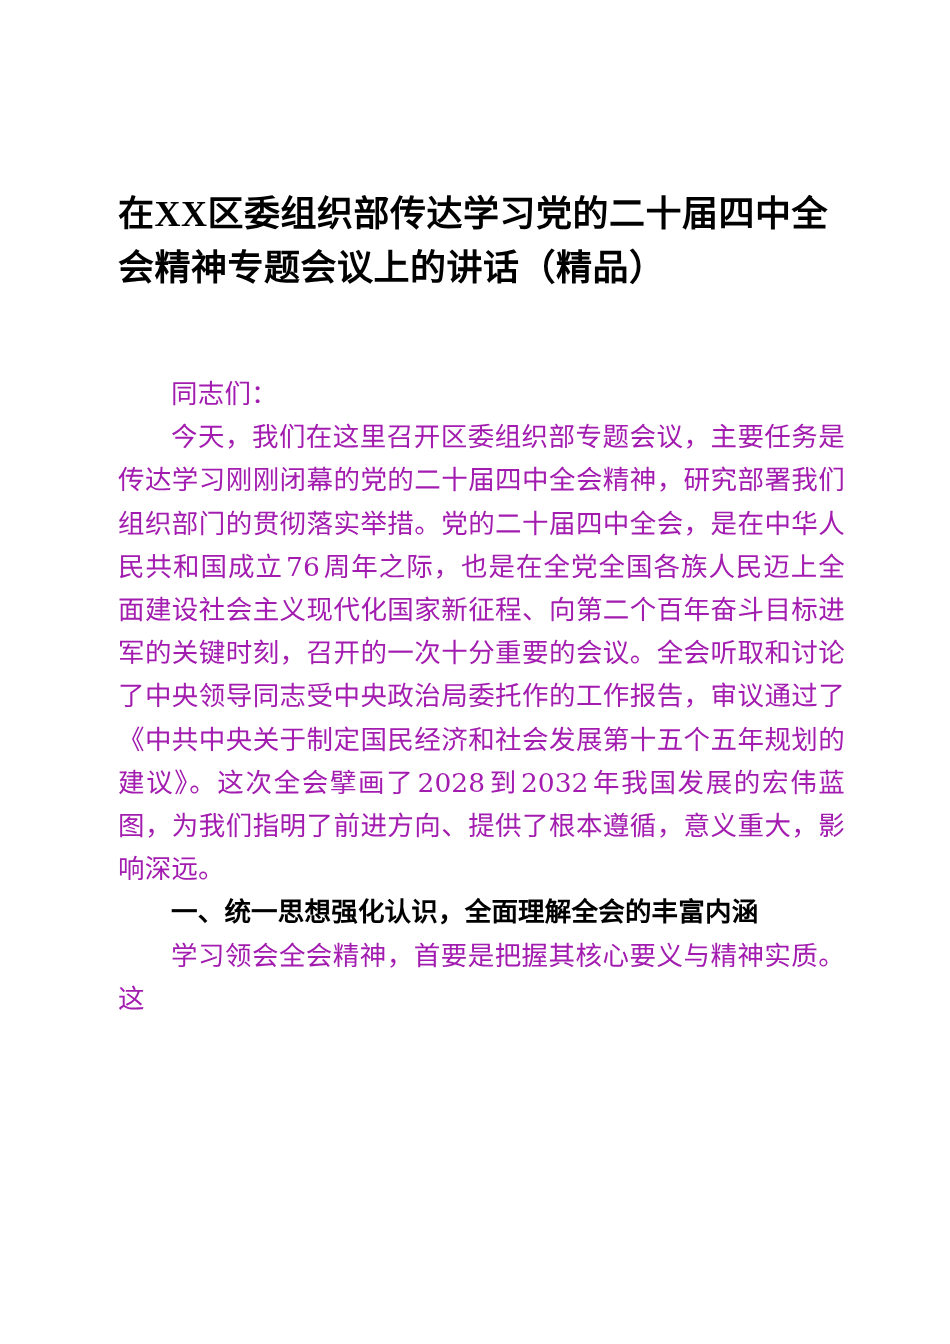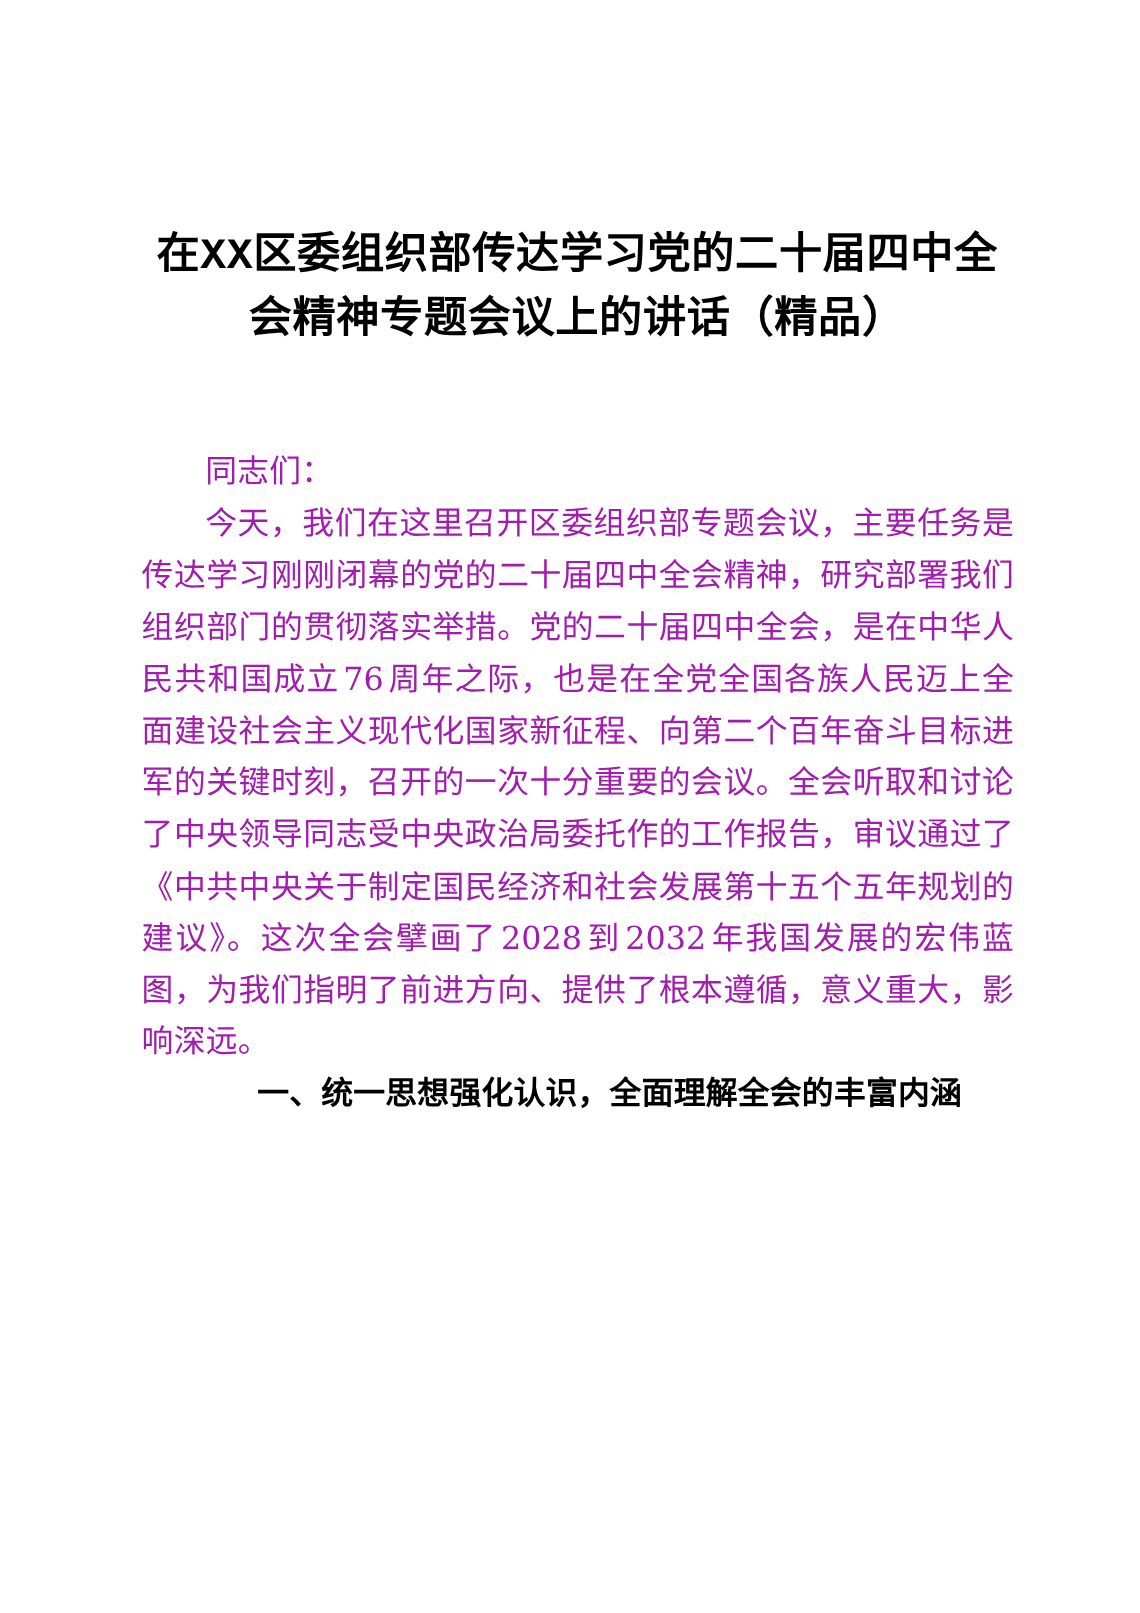--- a/index.html
+++ b/index.html
@@ -27,22 +27,22 @@
     background: #ffffff;
     box-sizing: border-box;
   }
 
   
   .doc-title {
     position: absolute;
     left: 118px;
     top: 163px;
     width: 726px;
-    text-align: center;
-    font-family: Liberation Mono, monospace;
+    text-align: left;
+    font-family: Liberation Serif, serif;
     font-weight: 700;
     font-size: 36px;
     line-height: 54px;
     letter-spacing: 0.5px;
     color: #000000;
     word-break: break-all;
   }
 
   
   .body-region {
@@ -70,21 +70,21 @@
   }
 
   .section-heading {
     font-family: "DejaVu Sans", "Liberation Sans", sans-serif;
     font-weight: 700;
     font-size: 26.5px;
     line-height: 43.2px;
     color: #000000;
     margin: 0;
     text-indent: 2em;
-    text-align: center;
+    text-align: left;
     letter-spacing: 0.2px;
     word-break: break-all;
   }
 
   
   .num {
     font-family: "DejaVu Serif", "Liberation Serif", serif;
     padding: 0 0.12em;
     letter-spacing: 0;
   }
@@ -98,16 +98,17 @@
 
   <div class="body-region">
 
     <p class="para indent2">同志们：</p>
 
     <p class="para indent2">今天，我们在这里召开区委组织部专题会议，主要任务是传达学习刚刚闭幕的党的二十届四中全会精神，研究部署我们组织部门的贯彻落实举措。党的二十届四中全会，是在中华人民共和国成立<span class="num">76</span>周年之际，也是在全党全国各族人民迈上全面建设社会主义现代化国家新征程、向第二个百年奋斗目标进军的关键时刻，召开的一次十分重要的会议。全会听取和讨论了中央领导同志受中央政治局委托作的工作报告，审议通过了《中共中央关于制定国民经济和社会发展第十五个五年规划的建议》。这次全会擘画了<span class="num">2028</span>到<span class="num">2032</span>年我国发展的宏伟蓝图，为我们指明了前进方向、提供了根本遵循，意义重大，影响深远。</p>
 
 
     <p class="section-heading">一、统一思想强化认识，全面理解全会的丰富内涵</p>
 
+    <p class="para indent2">学习领会全会精神，首要是把握其核心要义与精神实质。这</p>
 
   </div>
 
 </div>
 
 </body></html>

